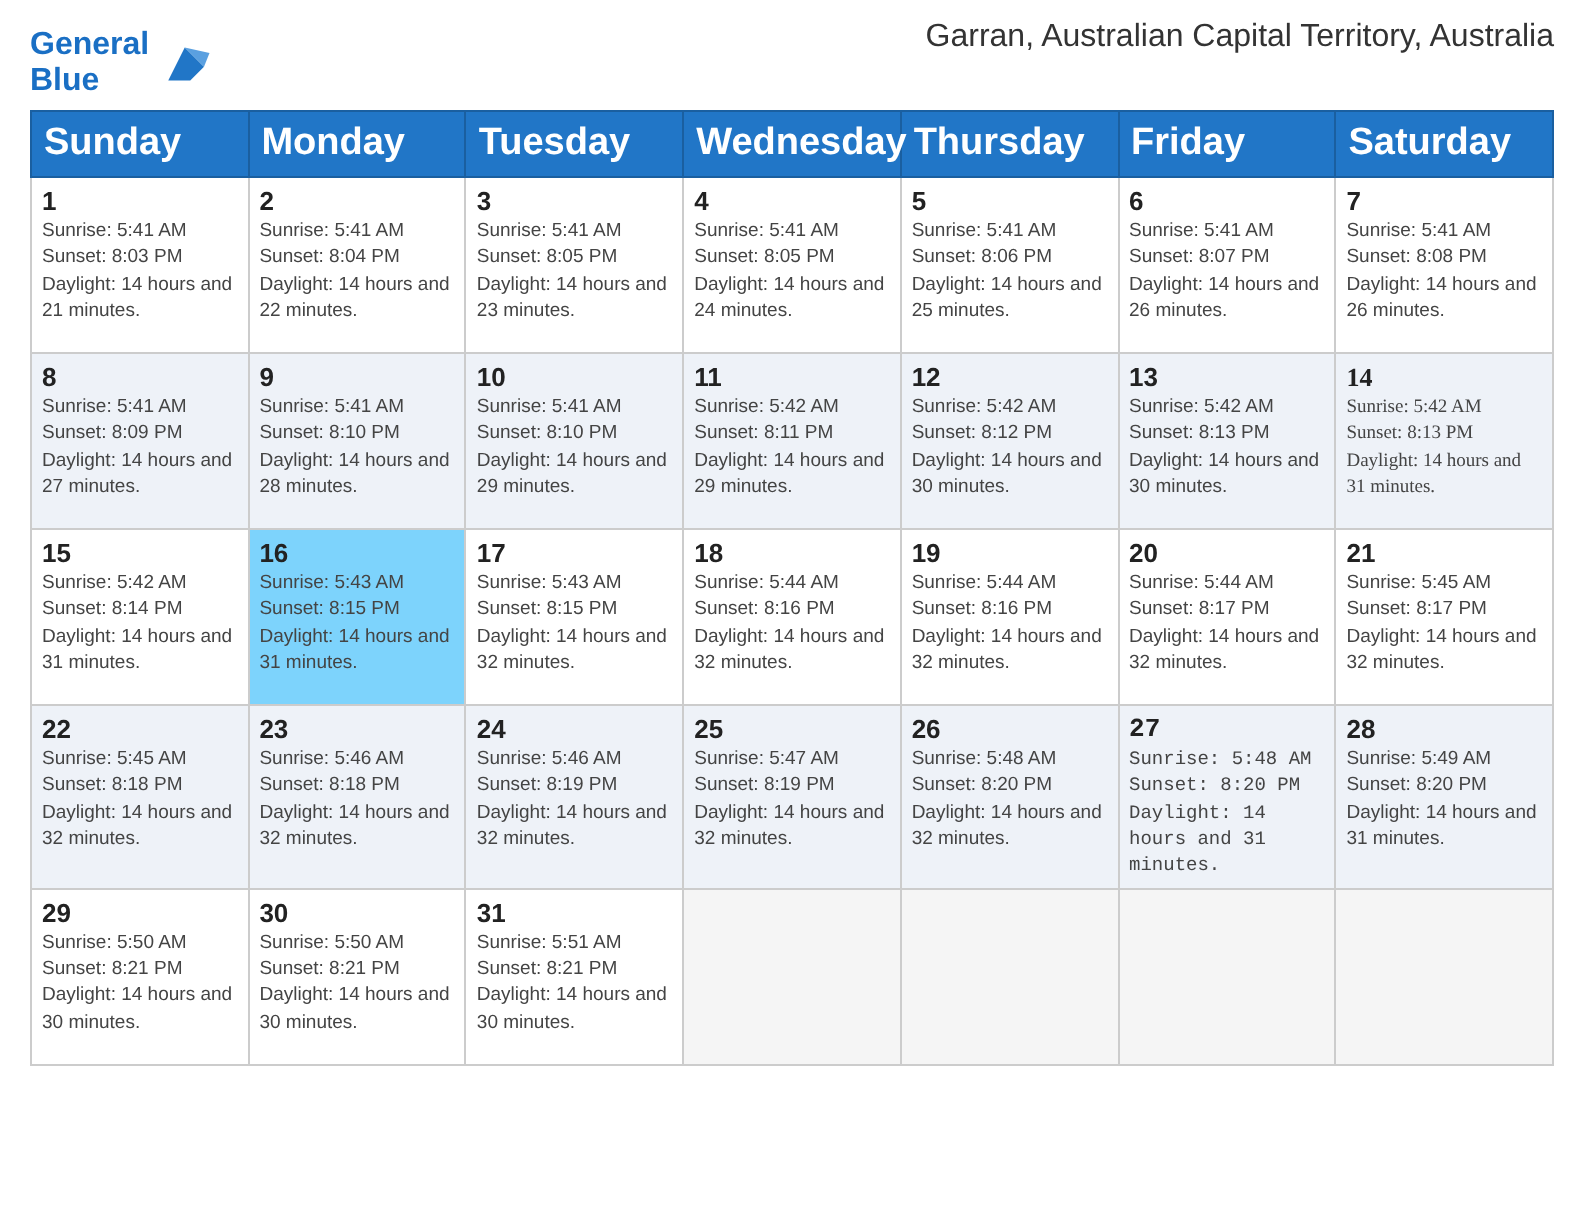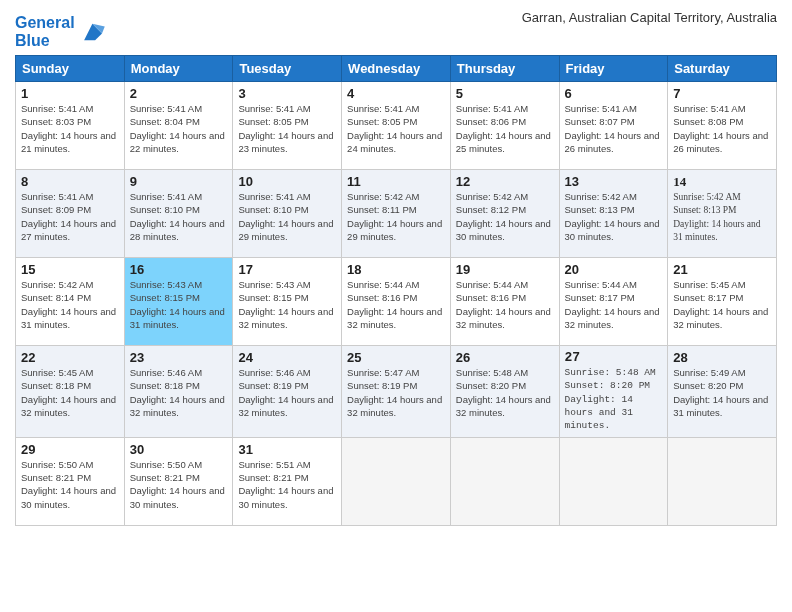--- a/index.html
+++ b/index.html
@@ -44,34 +44,34 @@
     .title-block {
       text-align: right;
     }
     .month-title {
       font-size: 36px;
       font-weight: bold;
       color: #333;
       line-height: 1.1;
     }
     .subtitle {
-      font-size: 13px;
+      font-size: 16px;
       color: #333;
     }
     .calendar {
       width: 100%;
       border-collapse: collapse;
       table-layout: fixed;
     }
     .calendar th {
       background-color: #2176c7;
       color: white;
       text-align: left;
       padding: 5px 6px;
-      font-size: 13px;
+      font-size: 19px;
       font-weight: bold;
       border: 1px solid #1a5fa0;
     }
     .calendar td {
       vertical-align: top;
       border: 1px solid #ccc;
       padding: 4px 5px;
       font-size: 10px;
       color: #333;
       height: 88px;

